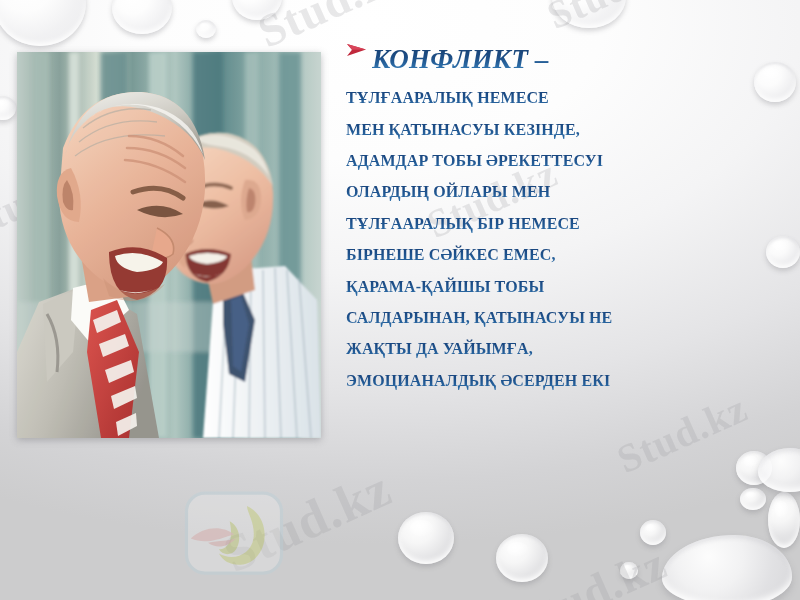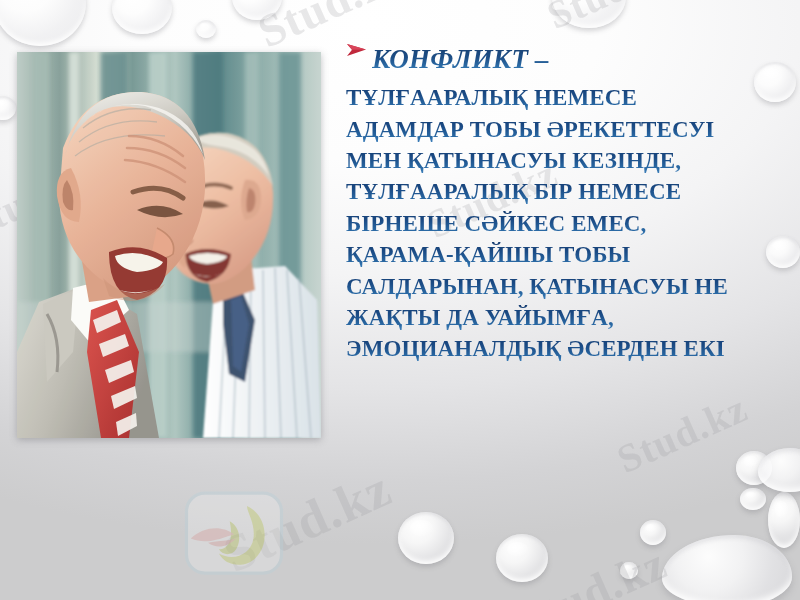--- a/index.html
+++ b/index.html
@@ -118,21 +118,21 @@
     color: transparent;
     -webkit-text-fill-color: transparent;
     white-space: nowrap;
   }
 
   #body-lines {
     margin-top: 2px;
   }
   .body-line {
     font-weight: bold;
-    font-size: 23px;
+    font-size: 16px;
     line-height: 31.4px;
     letter-spacing: 0.1px;
     white-space: nowrap;
     background: linear-gradient(to bottom, #14386a 0%, #1b4b85 40%, #2b6ba6 75%, #4a8cc6 100%);
     -webkit-background-clip: text;
     background-clip: text;
     color: transparent;
     -webkit-text-fill-color: transparent;
   }
 </style>
@@ -356,22 +356,23 @@
         <svg width="22" height="18" viewBox="0 0 22 18" aria-hidden="true">
           <path d="M1 3 L20 8.6 L1 15 L6 8.8 Z" fill="#c0283c"></path>
           <path d="M1 3 L20 8.6 L6 8.8 Z" fill="#d9455a"></path>
         </svg>
       </span>
       <span class="lead-text"><span>КОНФЛИКТ</span> <span>–</span></span>
     </div>
 
     <div id="body-lines">
         <div class="body-line">ТҰЛҒААРАЛЫҚ НЕМЕСЕ</div>
+        <div class="body-line">МЕН ҚАТЫНАСУЫ КЕЗІНДЕ,</div>
         <div class="body-line">АДАМДАР ТОБЫ ӘРЕКЕТТЕСУІ</div>
-        <div class="body-line">МЕН ҚАТЫНАСУЫ КЕЗІНДЕ,</div>
+        <div class="body-line">ОЛАРДЫҢ ОЙЛАРЫ МЕН</div>
         <div class="body-line">ТҰЛҒААРАЛЫҚ БІР НЕМЕСЕ</div>
         <div class="body-line">БІРНЕШЕ СӘЙКЕС ЕМЕС,</div>
         <div class="body-line">ҚАРАМА-ҚАЙШЫ ТОБЫ</div>
         <div class="body-line">САЛДАРЫНАН, ҚАТЫНАСУЫ НЕ</div>
         <div class="body-line">ЖАҚТЫ ДА УАЙЫМҒА,</div>
         <div class="body-line">ЭМОЦИАНАЛДЫҚ ӘСЕРДЕН ЕКІ</div>
       </div>
   </div>
 
 </div>

